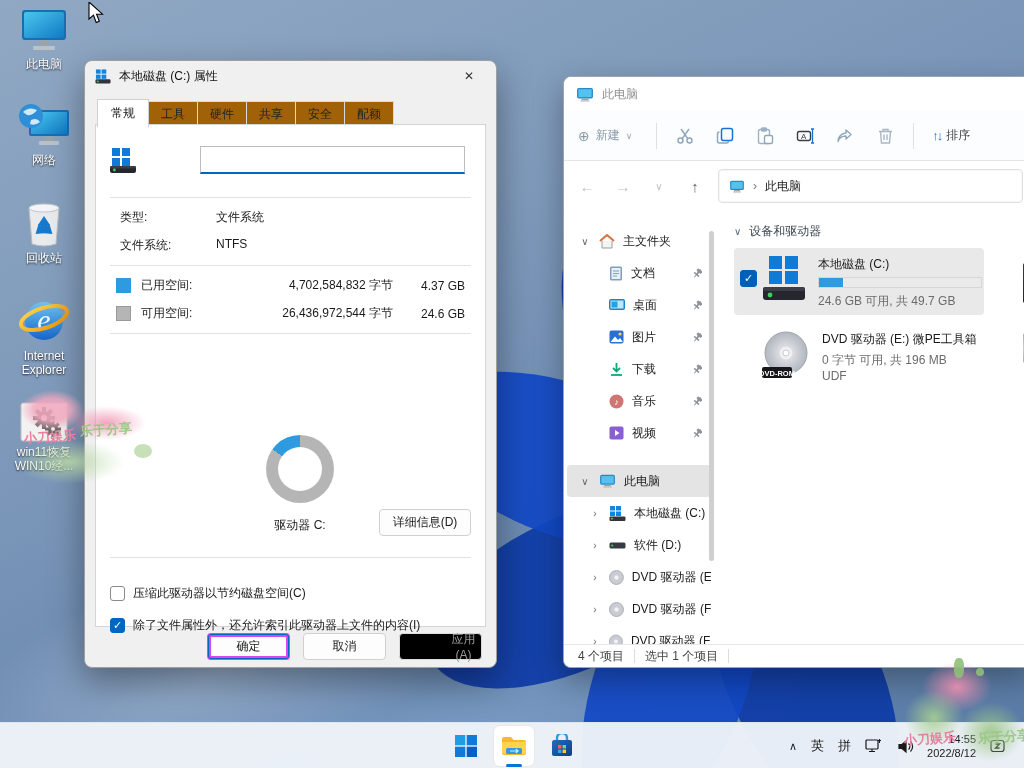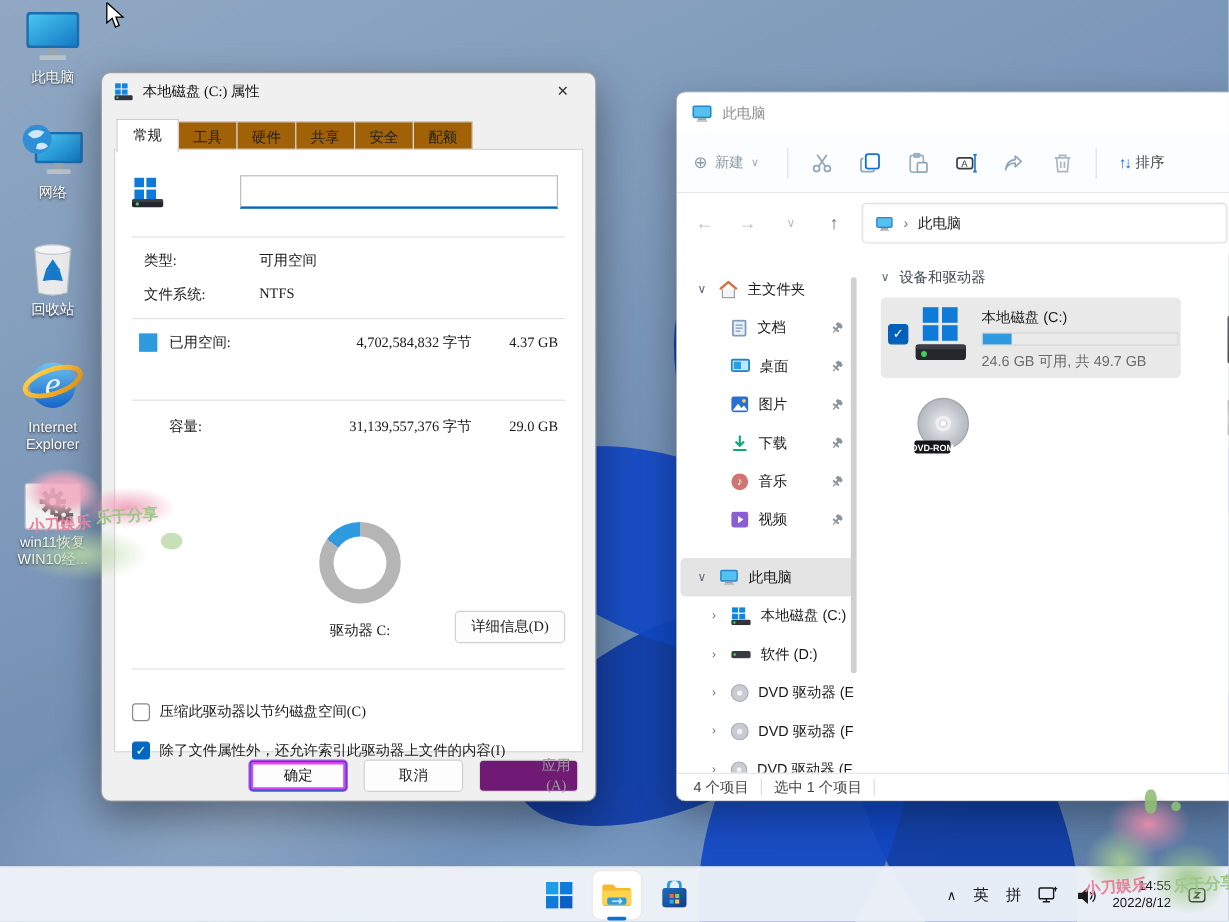--- a/index.html
+++ b/index.html
@@ -17,21 +17,21 @@
   .dicon { position:absolute; left:6px; width:76px; display:flex; flex-direction:column; align-items:center; gap:3px; }
   .dicon .dlabel { color:#fff; text-shadow:0 1px 2px rgba(0,0,0,.85); font-size:12px; text-align:center; line-height:14px; max-width:74px; }
 
   
   #cursor { position:absolute; left:88px; top:2px; z-index:60; }
 
   
   .win { position:absolute; background:#f3f3f3; border:1px solid #9f9f9f; border-radius:8px; box-shadow:0 14px 34px rgba(0,0,0,.38); }
 
   
-  #dlg { left:84px; top:60px; width:413px; height:608px; background:#f0f0f0; z-index:30;font-family:Liberation Serif, serif; }
+  #dlg { left:84px; top:60px; width:413px; height:608px; background:#f0f0f0; z-index:30; }
   #dlg .titlebar { height:30px; display:flex; align-items:center; padding:0 10px; gap:8px; }
   #dlg .title { font-size:12px; color:#111; }
   #dlg .close { margin-left:auto; width:34px; height:24px; display:flex; align-items:center; justify-content:center; color:#333; font-size:12px; border-radius:4px; }
   .tabs { position:absolute; left:12px; top:40px; display:flex; }
   .tab { padding:4px 12px; border:1px solid #d9d9d9; border-bottom:none; background:#a16207; color:#222; margin-right:-1px; position:relative; }
   .tab.sel { background:#fff; z-index:2; padding:5px 13px; top:-2px; border-color:#d0d0d0; }
   .page { position:absolute; left:10px; right:10px; top:63px; height:503px; background:#fff; border:1px solid #d5d5d5; }
   .vol-row { position:absolute; left:14px; right:14px; top:20px; height:30px; display:flex; align-items:center; }
   .vol-input { position:absolute; left:90px; right:6px; height:28px; border:1px solid #bdbdbd; border-bottom:2px solid #0067c0; background:#fff; padding:0 6px; font-size:12px; outline:none; font-family:inherit; }
   .sep { position:absolute; left:14px; right:14px; height:1px; background:#e2e2e2; }
@@ -46,21 +46,21 @@
   #donut::after { content:""; position:absolute; left:12px; top:12px; width:44px; height:44px; border-radius:50%; background:#fff; }
   .drive-cap { position:absolute; top:392px; left:146px; width:116px; text-align:center; }
   .btn { background:#fdfdfd; border:1px solid #d0d0d0; border-radius:4px; font-size:12px; color:#1a1a1a; display:flex; align-items:center; justify-content:center; font-family:inherit; }
   #details-btn { position:absolute; right:14px; top:384px; width:92px; height:27px;text-align:center; }
   .cbrow { position:absolute; left:14px; display:flex; align-items:center; gap:8px; }
   .cb { width:15px; height:15px; border:1px solid #8a8a8a; border-radius:3px; background:#fff; flex:0 0 auto; display:flex; align-items:center; justify-content:center; color:#fff; font-size:11px; }
   .cb.on { background:#0067c0; border-color:#0067c0; }
   .dlg-foot { position:absolute; left:0; right:0; bottom:0; height:42px; display:flex; justify-content:flex-end; align-items:center; gap:13px; padding-right:14px; }
   .dlg-foot .btn { width:83px; height:27px; }
   #ok-btn { border:4px solid #d946ef; outline:1px solid #0067c0; outline-offset:-2px; }
-  #apply-btn { color:#9c9c9c; background:#701a75; border-color:#dcdcdc;padding-left:46px; }
+  #apply-btn { color:#9c9c9c; background:#000000; border-color:#dcdcdc;padding-left:46px; }
 
   
   #exp { left:563px; top:76px; width:470px; height:592px; background:#fff; border-radius:8px 0 0 8px; border:1px solid #9aa6b1; border-right:none; box-shadow:0 12px 30px rgba(0,0,0,.3); z-index:20; overflow:hidden; }
   #exp .titlebar { height:34px; display:flex; align-items:center; gap:8px; padding:0 12px; background:#fff; }
   #exp .title { color:#8f8f8f; }
   .cmdbar { height:50px; background:#fbfdfe; border-bottom:1px solid #e5e5e5; display:flex; align-items:center; padding:0 14px; gap:0; }
   .cmd-new { display:flex; align-items:center; gap:6px; color:#8a9aa8; padding-right:16px; }
   .tbdiv { width:1px; height:26px; background:#e0e0e0; margin:0 8px; }
   .tb-ic { width:40px; height:34px; display:flex; align-items:center; justify-content:center; border-radius:4px; }
   .cmd-sort { display:flex; align-items:center; gap:5px; color:#444; padding-left:10px; }
@@ -536,20 +536,25 @@
           <rect x="2" y="38" width="30" height="11" rx="2" fill="#17171b"></rect>
           <text x="17" y="46.5" text-anchor="middle" font-size="7.5" font-weight="bold" fill="#fff">DVD-ROM</text>
           <defs>
               <radialGradient id="dvd1">
                 <stop offset="0.35" stop-color="#d9dbdf"></stop>
                 <stop offset="0.7" stop-color="#c2c6cd"></stop>
                 <stop offset="1" stop-color="#b3b8c0"></stop>
               </radialGradient>
             </defs>
         </svg>
+        <div class="tinfo">
+          <div class="tname">DVD 驱动器 (E:) 微PE工具箱</div>
+          <div class="tsub">0 字节 可用, 共 196 MB</div>
+          <div class="tsub">UDF</div>
+        </div>
       </div>
 
       <div class="edge-frag" style="right:-2px; top:52px; height:40px;"></div>
       <div class="edge-frag" style="right:-2px; top:122px; height:30px; background:radial-gradient(circle at 0 50%,#c9ccd2,#9fa3ab);"></div>
     </div>
   </div>
 
   <div class="statusbar">
     <span>4 个项目</span>
     <span class="st-div"></span>
@@ -598,44 +603,44 @@
           <rect x="0" y="18" width="26" height="2.4" rx="1.2" fill="#3d3d48"></rect>
           <circle cx="4.4" cy="22" r="1.4" fill="#3ecf5e"></circle>
       </svg>
       <input class="vol-input" type="text" value="" style="">
     </div>
 
     <div class="sep" style="top:72px;"></div>
 
     <div class="frow" style="top:84px;">
       <span class="fl">类型:</span>
-        <span>可用空间</span>
+        <span>文件系统</span>
     </div>
     <div class="frow" style="top:112px;">
       <span class="fl">文件系统:</span>
         <span>NTFS</span>
     </div>
 
     <div class="sep" style="top:140px;"></div>
 
     <div class="urow" style="top:152px;">
       <span class="sw" style="background:#2E9BE0;border-color:#2E9BE0;"></span>
       <span class="ulabel">已用空间:</span>
       <span class="ubytes">4,702,584,832 字节</span>
       <span class="usize">4.37 GB</span>
     </div>
+    <div class="urow" style="top:180px;">
+      <span class="sw" style="background:#B5B5B5;border-color:#9a9a9a;"></span>
+      <span class="ulabel">可用空间:</span>
+      <span class="ubytes">26,436,972,544 字节</span>
+      <span class="usize">24.6 GB</span>
+    </div>
 
     <div class="sep" style="top:208px;"></div>
 
-    <div class="urow" style="top:222px;">
-      <span style="width:25px;"></span>
-      <span class="ulabel">容量:</span>
-      <span class="ubytes">31,139,557,376 字节</span>
-      <span class="usize">29.0 GB</span>
-    </div>
 
     <div id="donut" style="background: conic-gradient(rgb(181, 181, 181) 0deg, rgb(181, 181, 181) 305.64deg, rgb(46, 155, 224) 305.64deg, rgb(46, 155, 224) 360deg);"></div>
     <div class="drive-cap">驱动器 C:</div>
     <button class="btn" id="details-btn">详细信息(D)</button>
 
     <div class="sep" style="top:432px;"></div>
 
     <div class="cbrow" style="top:460px;">
       <span class="cb" id="cb1"></span>
       <span>压缩此驱动器以节约磁盘空间(C)</span>

